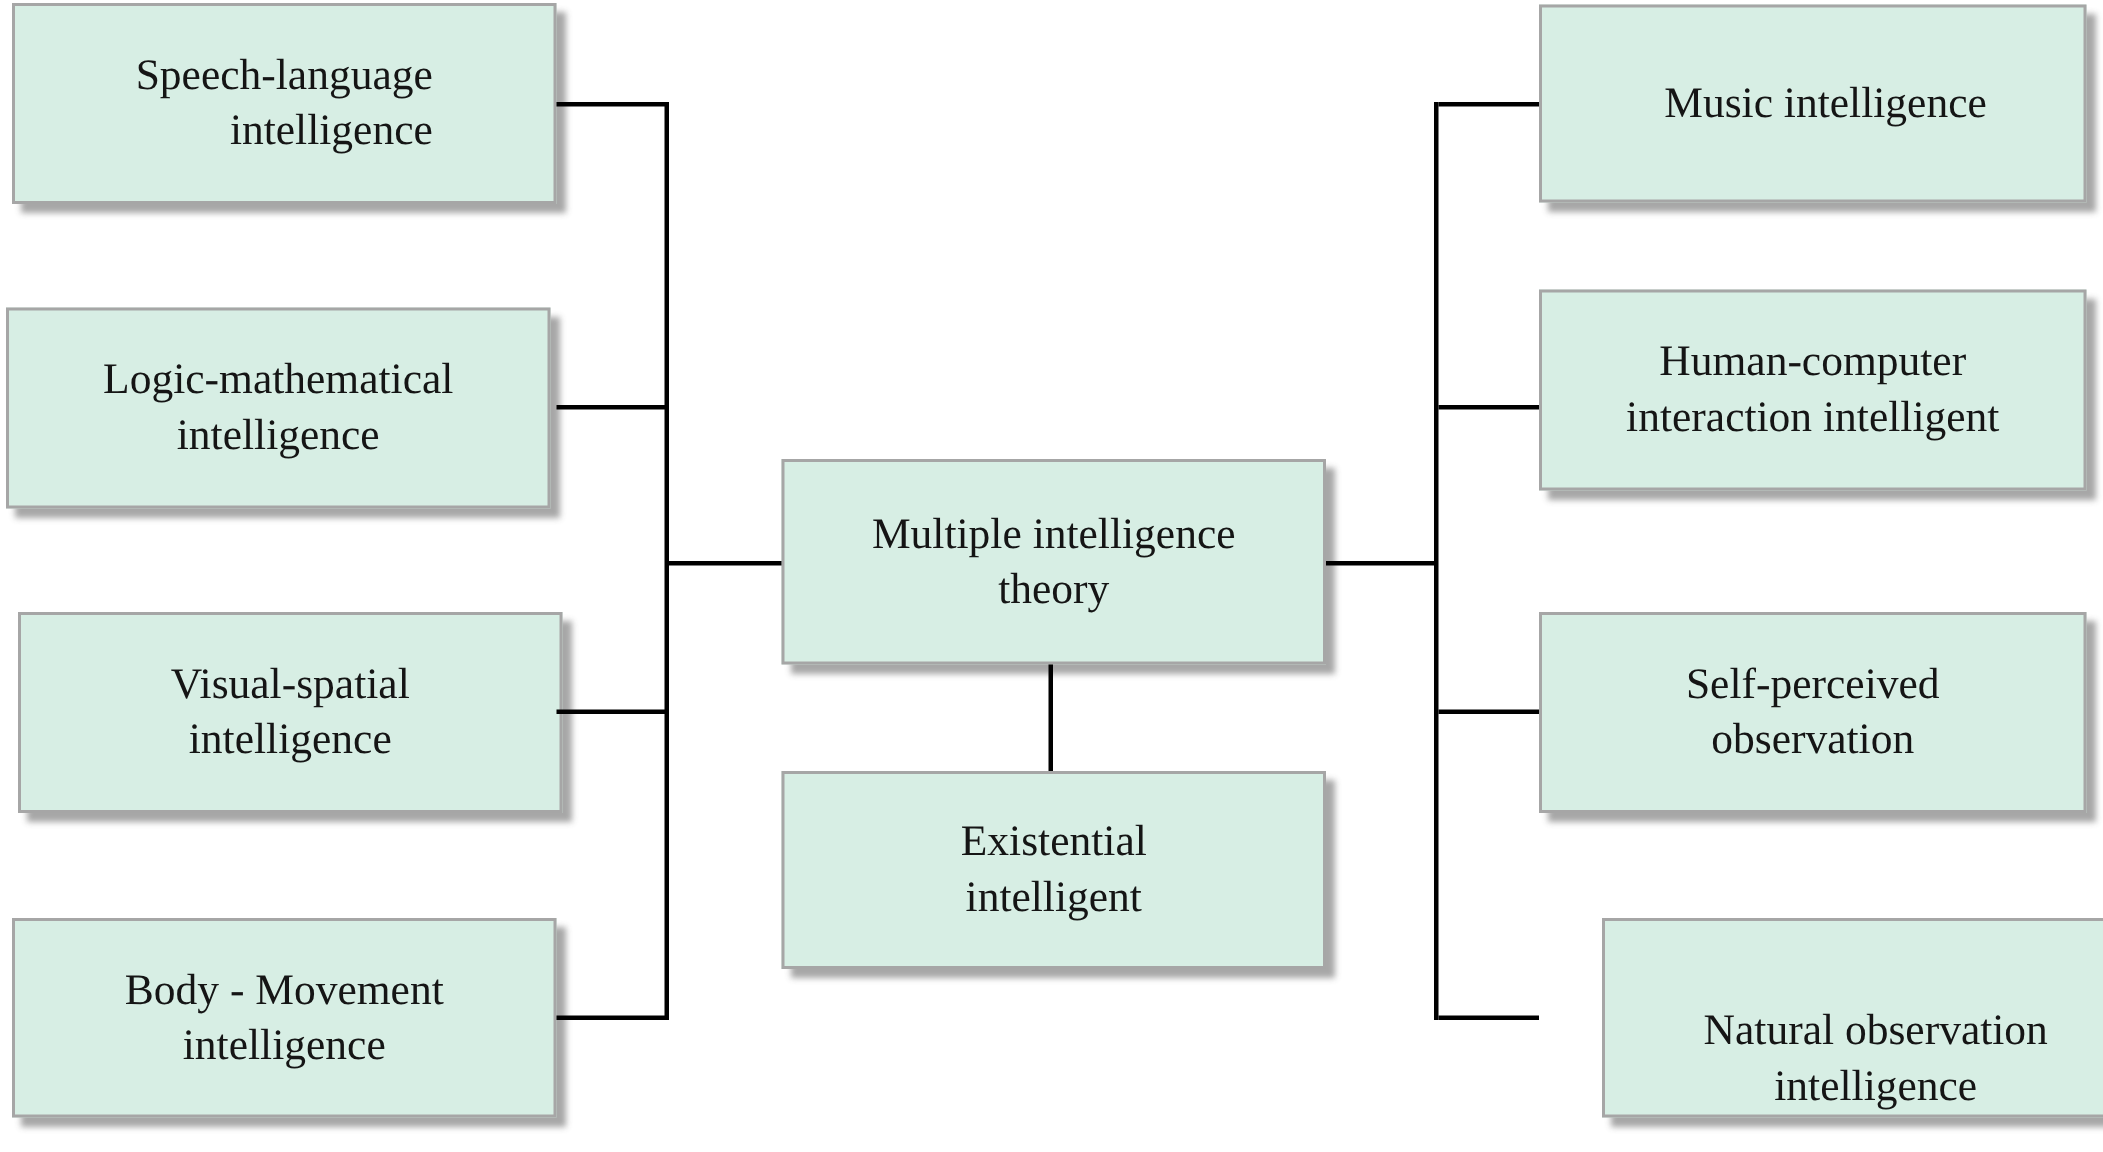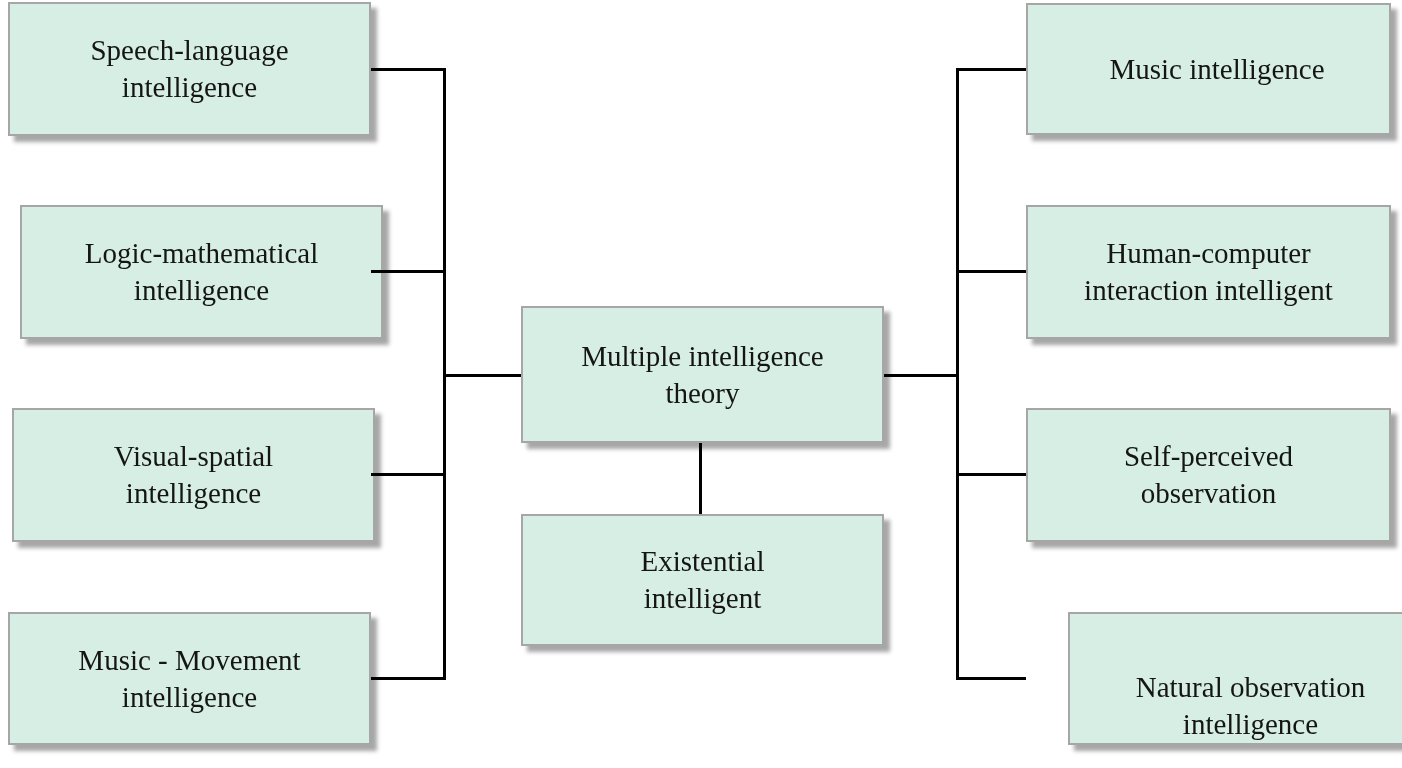--- a/index.html
+++ b/index.html
@@ -42,50 +42,50 @@
   .line {
     position: absolute;
     background: var(--connector);
   }
 </style>
 </head>
 <body>
 
 <div class="canvas">
 
-  <div class="node" style="left:8px; top:2px; width:363px; height:134px;">
+  <div class="node" style="left:8px; top:2px; width:363px; height:134px;text-align:right;">
     <span class="node-label">Speech-language
 intelligence</span>
   </div>
-  <div class="node" style="left:20px; top:205px; width:363px; height:134px;">
+  <div class="node" style="left:4px; top:205px; width:363px; height:134px;">
     <span class="node-label">Logic-mathematical
 intelligence</span>
   </div>
   <div class="node" style="left:12px; top:408px; width:363px; height:134px;">
     <span class="node-label">Visual-spatial
 intelligence</span>
   </div>
   <div class="node" style="left:8px; top:612px; width:363px; height:133px;">
-    <span class="node-label">Music - Movement
+    <span class="node-label">Body - Movement
 intelligence</span>
   </div>
 
   <div class="node" style="left:521px; top:306px; width:363px; height:137px;">
     <span class="node-label">Multiple intelligence
 theory</span>
   </div>
   <div class="node" style="left:521px; top:514px; width:363px; height:132px;">
     <span class="node-label">Existential
 intelligent</span>
   </div>
 
   <div class="node" style="left:1026px; top:3px; width:365px; height:132px;padding-left:17px;">
     <span class="node-label">Music intelligence</span>
   </div>
-  <div class="node" style="left:1026px; top:205px; width:365px; height:134px;font-family:Liberation Serif, serif;">
+  <div class="node" style="left:1026px; top:193px; width:365px; height:134px;font-family:Liberation Serif, serif;">
     <span class="node-label">Human-computer
 interaction intelligent</span>
   </div>
   <div class="node" style="left:1026px; top:408px; width:365px; height:134px;">
     <span class="node-label">Self-perceived
 observation</span>
   </div>
   <div class="node" style="left:1068px; top:612px; width:365px; height:133px;align-items:flex-end;">
     <span class="node-label">Natural observation
 intelligence</span>

